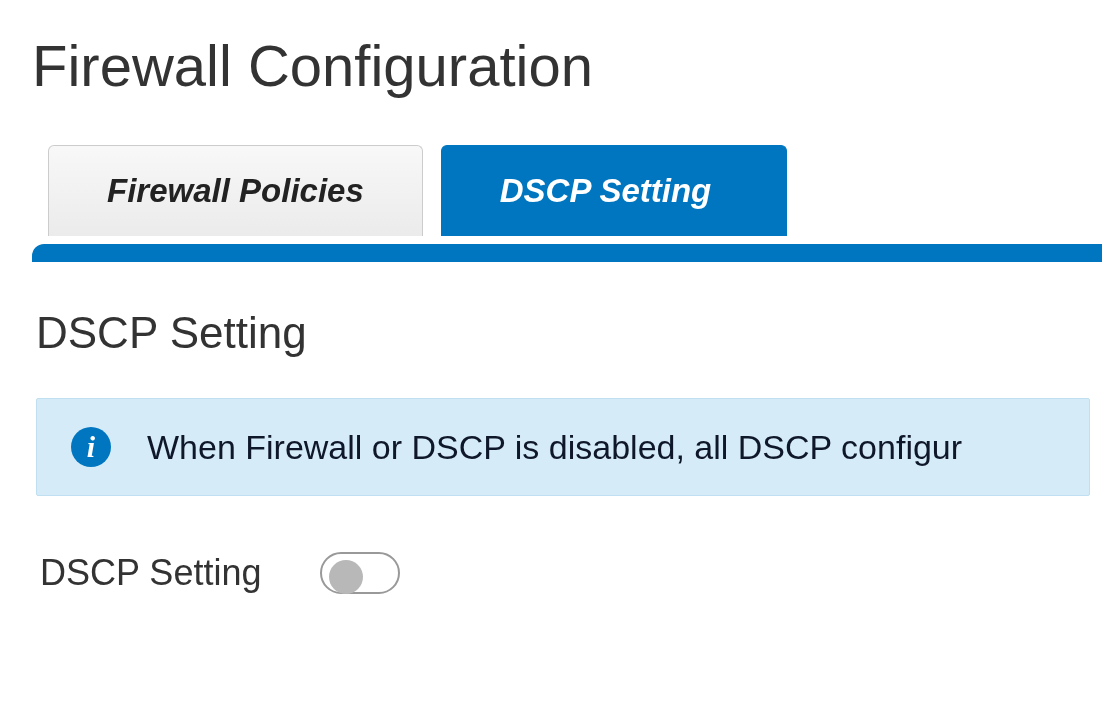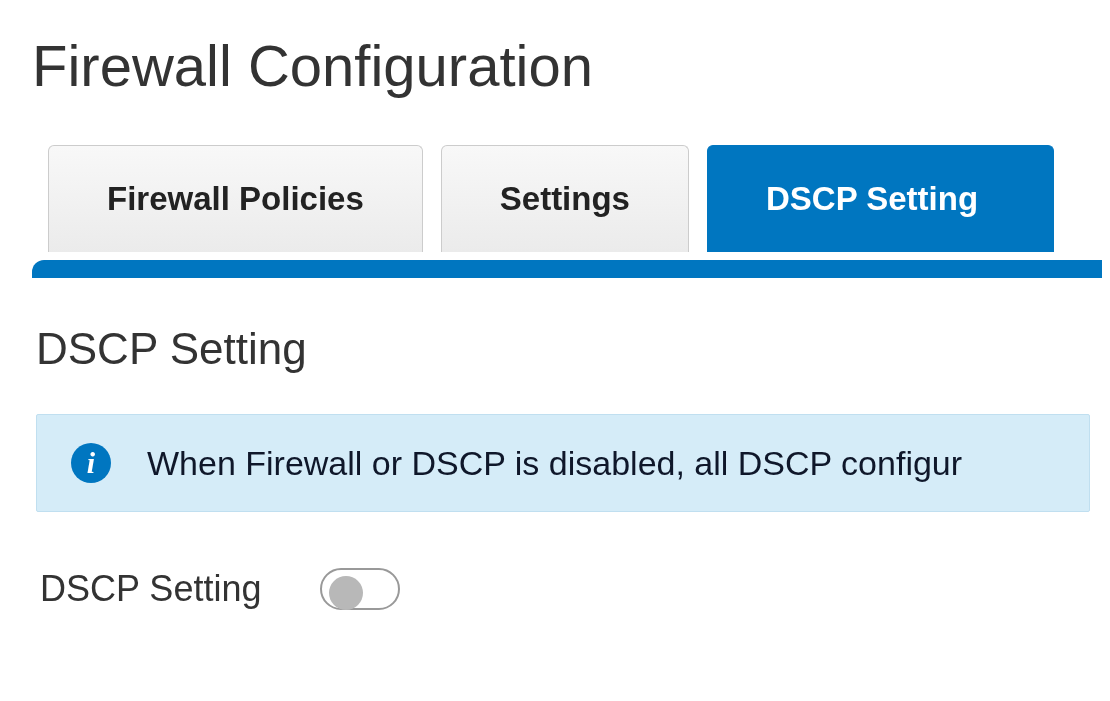--- a/index.html
+++ b/index.html
@@ -21,30 +21,31 @@
       color: #333333;
       margin-bottom: 42px;
       letter-spacing: 0;
     }
     .tabs-container {
       display: flex;
       gap: 10px;
       padding-left: 12px;
     }
     .tab {
-      padding: 34px 58px;
+      padding: 26px 58px;
       background: linear-gradient(to bottom, #f8f8f8 0%, #ebebeb 100%);
       border: 1px solid #cccccc;
       border-bottom: none;
       border-radius: 6px 6px 0 0;
       font-size: 33px;
       font-weight: bold;
       color: #222222;
       cursor: pointer;
       position: relative;
+      font-style: italic;
     }
     .tab.active {
       background: #0076c0;
       color: #ffffff;
       border-color: #0076c0;
       padding-right: 75px;
     }
     .tab-underline {
       height: 18px;
       background: #0076c0;
@@ -129,21 +130,20 @@
       font-weight: 300;
     }
   </style>
 </head>
 <body>
 
 <h1 class="page-title">Firewall Configuration</h1>
 
 <div class="tabs-container">
   <div class="tab">Firewall Policies</div>
-  <div class="tab">Settings</div>
   <div class="tab active">DSCP Setting</div>
 </div>
 <div class="tab-underline"></div>
 
 <div class="content-area">
   <h2 class="section-title">DSCP Setting</h2>
 
   <div class="info-banner">
     <div class="info-icon">i</div>
     <div class="info-text">When Firewall or DSCP is disabled, all DSCP configur</div>

